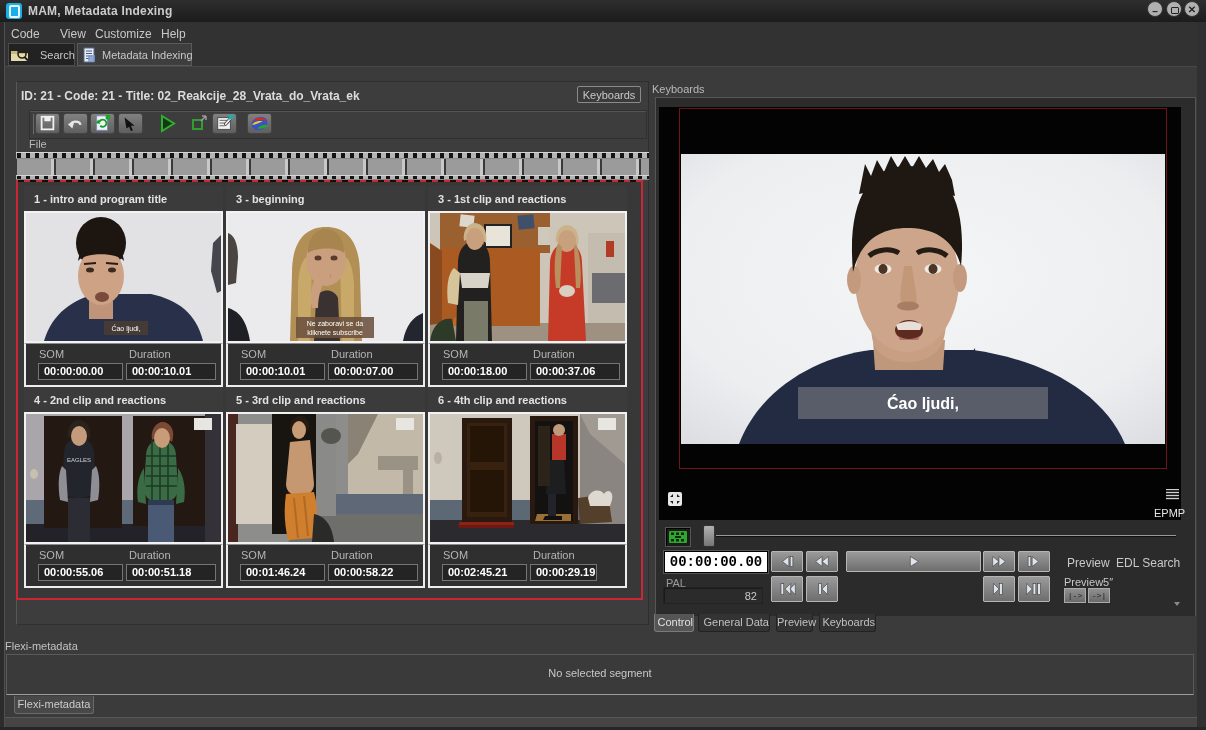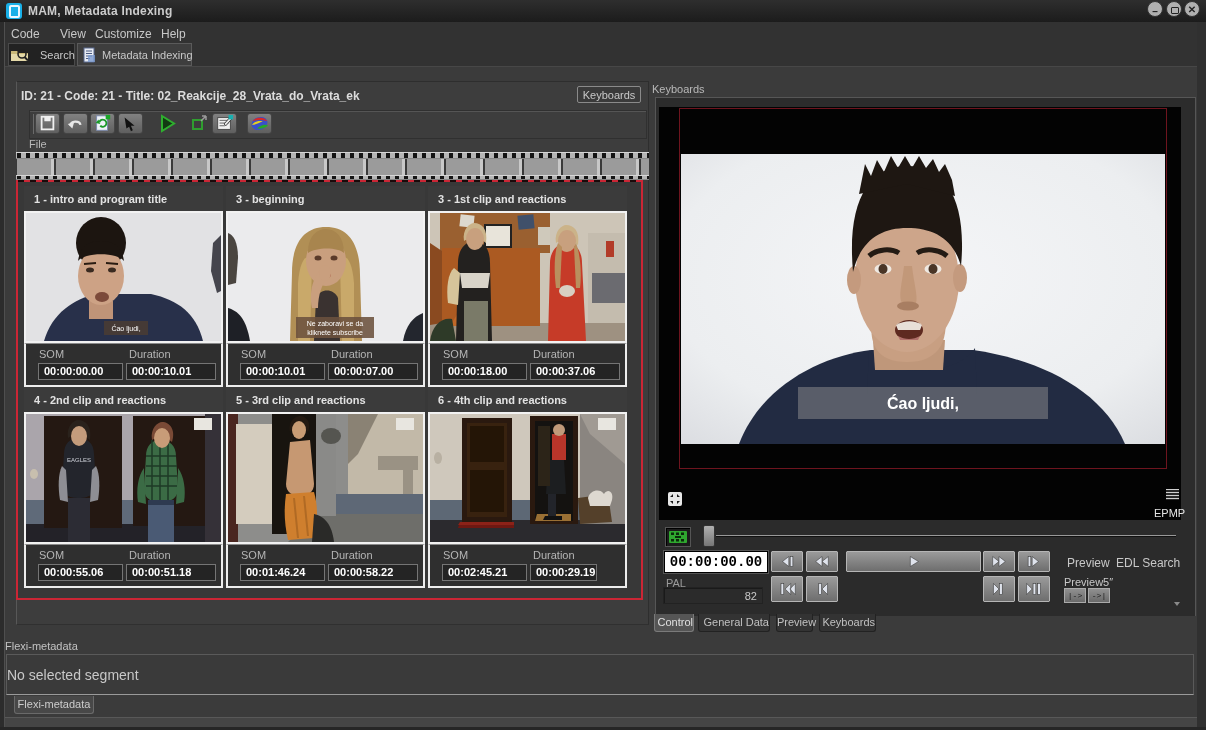--- a/index.html
+++ b/index.html
@@ -40,21 +40,21 @@
   .seg{width:199px}
   .seghead{left:0;width:199px;height:25px;background:#3b3b3b;font-size:11px;font-weight:bold;color:#e2e2e2;line-height:26px;padding-left:10px;box-sizing:border-box}
   .thumb{left:0;width:199px;height:132px;background:#fff;box-sizing:border-box;border:2px solid #f2f2f2}
   .thumb svg{position:absolute;left:0;top:0}
   .sombox{left:0;width:199px;height:44px;background:#2f2f2f;border-left:2px solid #ededed;border-right:2px solid #ededed;border-bottom:2px solid #ededed;border-top:1px solid #8a8a8a;box-sizing:border-box}
   .somlbl{top:4px;font-size:11px;color:#b5b5b5}
   .tcfield{top:19px;height:17px;background:#242424;border:1px solid #757575;color:#fff;font-size:11px;font-weight:bold;line-height:15px;padding-left:5px;box-sizing:border-box}
   
   #flexilbl{left:5px;top:640px;font-size:11px;color:#c2c2c2}
   #flexipanel{left:6px;top:654px;width:1188px;height:41px;background:#3a3a3a;border:1px solid #5a5a5a;border-bottom:1px solid #9a9a9a;box-sizing:border-box}
-  #flexipanel span{position:absolute;left:0;right:0;top:12px;text-align:left;font-size:14px;color:#c8c8c8}
+  #flexipanel span{position:absolute;left:0;right:0;top:12px;text-align:center;font-size:11px;color:#c8c8c8}
   #flexitab{left:14px;top:696px;width:80px;height:18px;background:#484848;border:1px solid #6a6a6a;border-top:none;border-radius:0 0 3px 3px;font-size:11px;color:#cccccc;text-align:center;line-height:17px;box-sizing:border-box}
   
   #rkblabel{left:652px;top:83px;font-size:11px;color:#b8b8b8}
   #rbox{left:655px;top:97px;width:541px;height:519px;background:#2c2c2c;border:1px solid #565656;box-sizing:border-box}
   #video{left:659px;top:107px;width:522px;height:413px;background:#030303}
   #vredrect{left:679px;top:108px;width:488px;height:361px;border:1px solid #6e141e;box-sizing:border-box}
   #vcontent{left:681px;top:154px;width:484px;height:290px;background:#eef0f2}
   #fiticon{left:668px;top:492px;width:14px;height:14px;background:#e8e8e8;border-radius:2px}
   #epmpicon{left:1166px;top:489px;width:13px;height:11px;background-image:repeating-linear-gradient(#cfcfcf 0 1px,#2a2a2a 1px 3px)}
   #epmptext{left:1154px;top:507px;font-size:11px;color:#e6e6e6}

